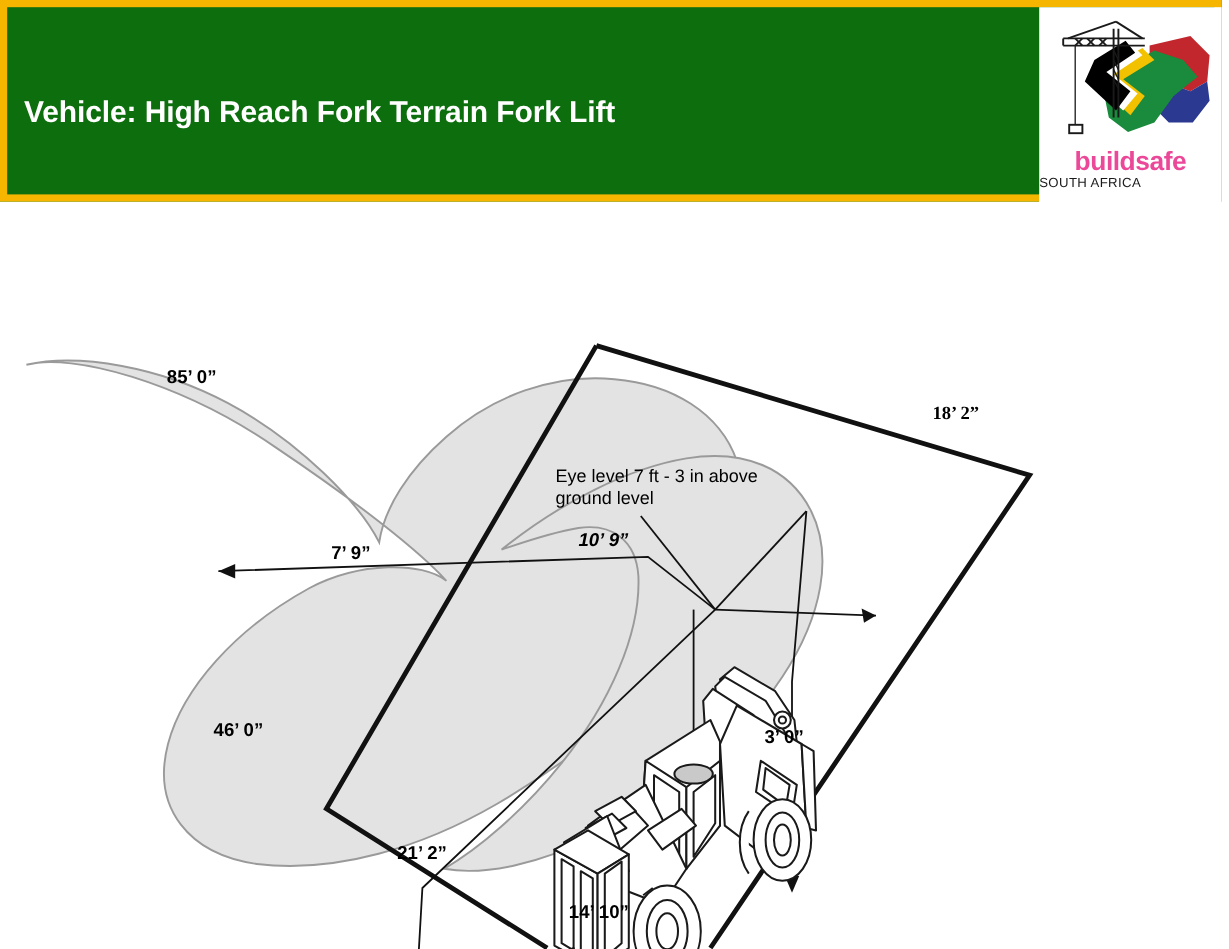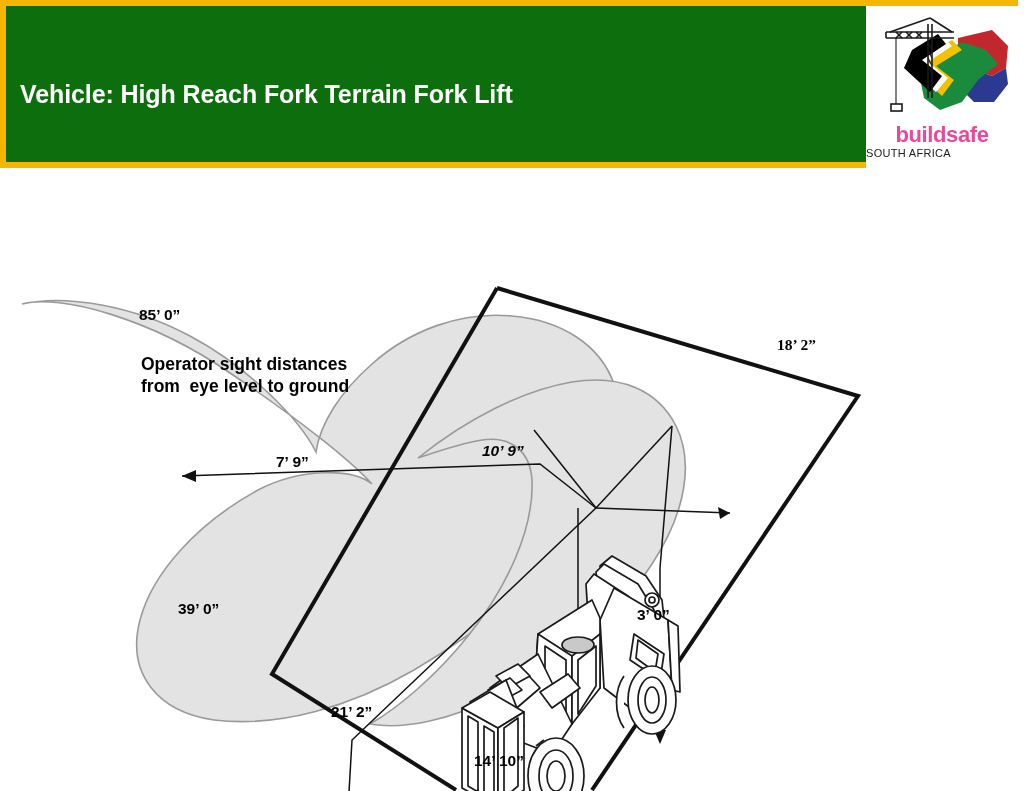--- a/index.html
+++ b/index.html
@@ -277,26 +277,26 @@
       <ellipse cx="652" cy="532" rx="24" ry="34" fill="#ffffff"></ellipse>
       <ellipse cx="652" cy="532" rx="14" ry="23" fill="#ffffff"></ellipse>
       <ellipse cx="652" cy="532" rx="7" ry="13" fill="#ffffff"></ellipse>
 
       <path d="M 624 508 C 614 522, 614 546, 624 560"></path>
 
       <path d="M 540 524 L 568 506 L 580 520 L 552 540 Z"></path>
     </g>
   </svg>
 
-  <div class="callout" id="caption-heading">Operator sight distances
-from  eye level to ground</div>
-
+
+  <div class="callout" id="eye-level-note">Eye level 7 ft - 3 in above
+ground level</div>
 
   <div class="dim-label" style="left: 139px; top: 110px; margin-top: 28px;">85’ 0”</div>
   <div class="dim-label" style="left: 777px; top: 168px; font-family: Liberation Serif, serif;">18’ 2”</div>
   <div class="dim-label" style="left: 276px; top: 285px;">7’ 9”</div>
   <div class="dim-label" style="left: 482px; top: 274px; font-style: italic;">10’ 9”</div>
   <div class="dim-label" style="left: 637px; top: 402px; margin-top: 36px;">3’ 0”</div>
-  <div class="dim-label" style="left: 178px; top: 432px;">39’ 0”</div>
+  <div class="dim-label" style="left: 178px; top: 432px;">46’ 0”</div>
   <div class="dim-label" style="left: 331px; top: 535px;">21’ 2”</div>
   <div class="dim-label" style="left: 474px; top: 552px; margin-top: 32px;">14’ 10”</div>
 
 </div>
 
 </body></html>

